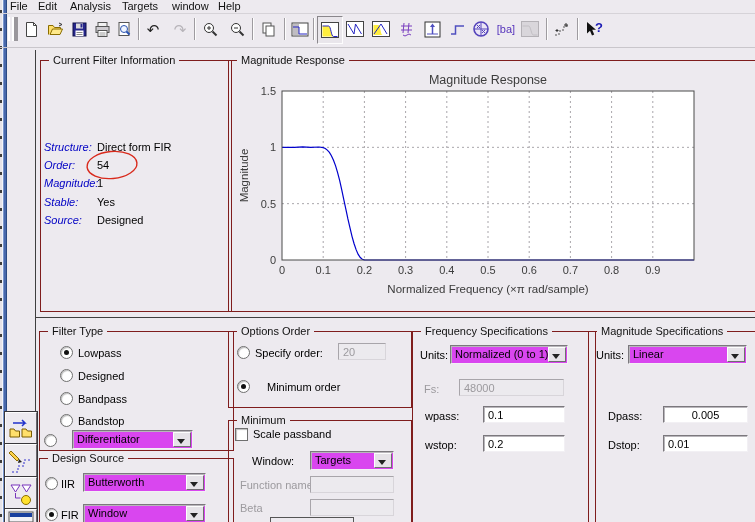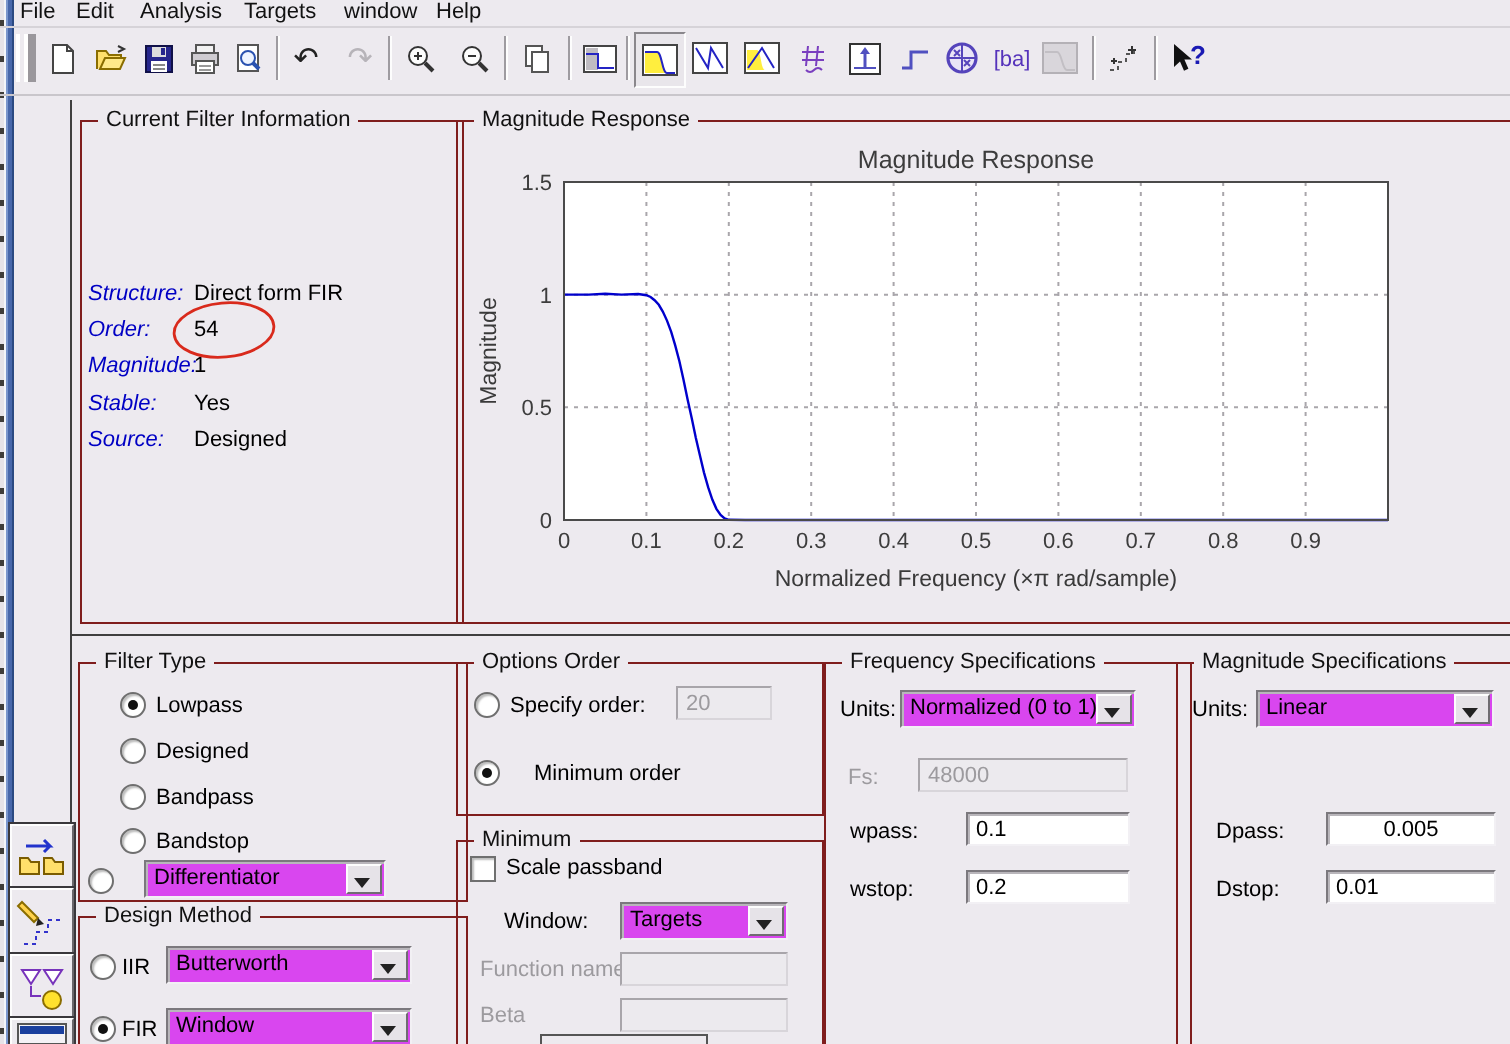--- a/index.html
+++ b/index.html
@@ -304,21 +304,21 @@
 <span class="lbl" style="left:78px;top:393px">Bandpass</span>
 <span class="radio" style="left:60px;top:414px"></span>
 <span class="lbl" style="left:78px;top:415px">Bandstop</span>
 <span class="radio" style="left:44px;top:434px"></span>
 <div class="combo" style="left:72px;top:430px;width:121px">
   <span class="cval">Differentiator</span>
   <span class="cbtn"></span>
 </div>
 
 <div class="gbox" style="left:39px;top:458px;width:181px;height:80px">
-  <span class="cap">Design Method</span>
+  <span class="cap">Design Source</span>
 </div>
 <span class="radio" style="left:45px;top:477px"></span>
 <span class="lbl" style="left:61px;top:478px">IIR</span>
 <div class="combo" style="left:83px;top:473px;width:123px">
   <span class="cval">Butterworth</span>
   <span class="cbtn"></span>
 </div>
 <span class="radio on" style="left:45px;top:508px"></span>
 <span class="lbl" style="left:61px;top:509px">FIR</span>
 <div class="combo" style="left:83px;top:504px;width:123px">

